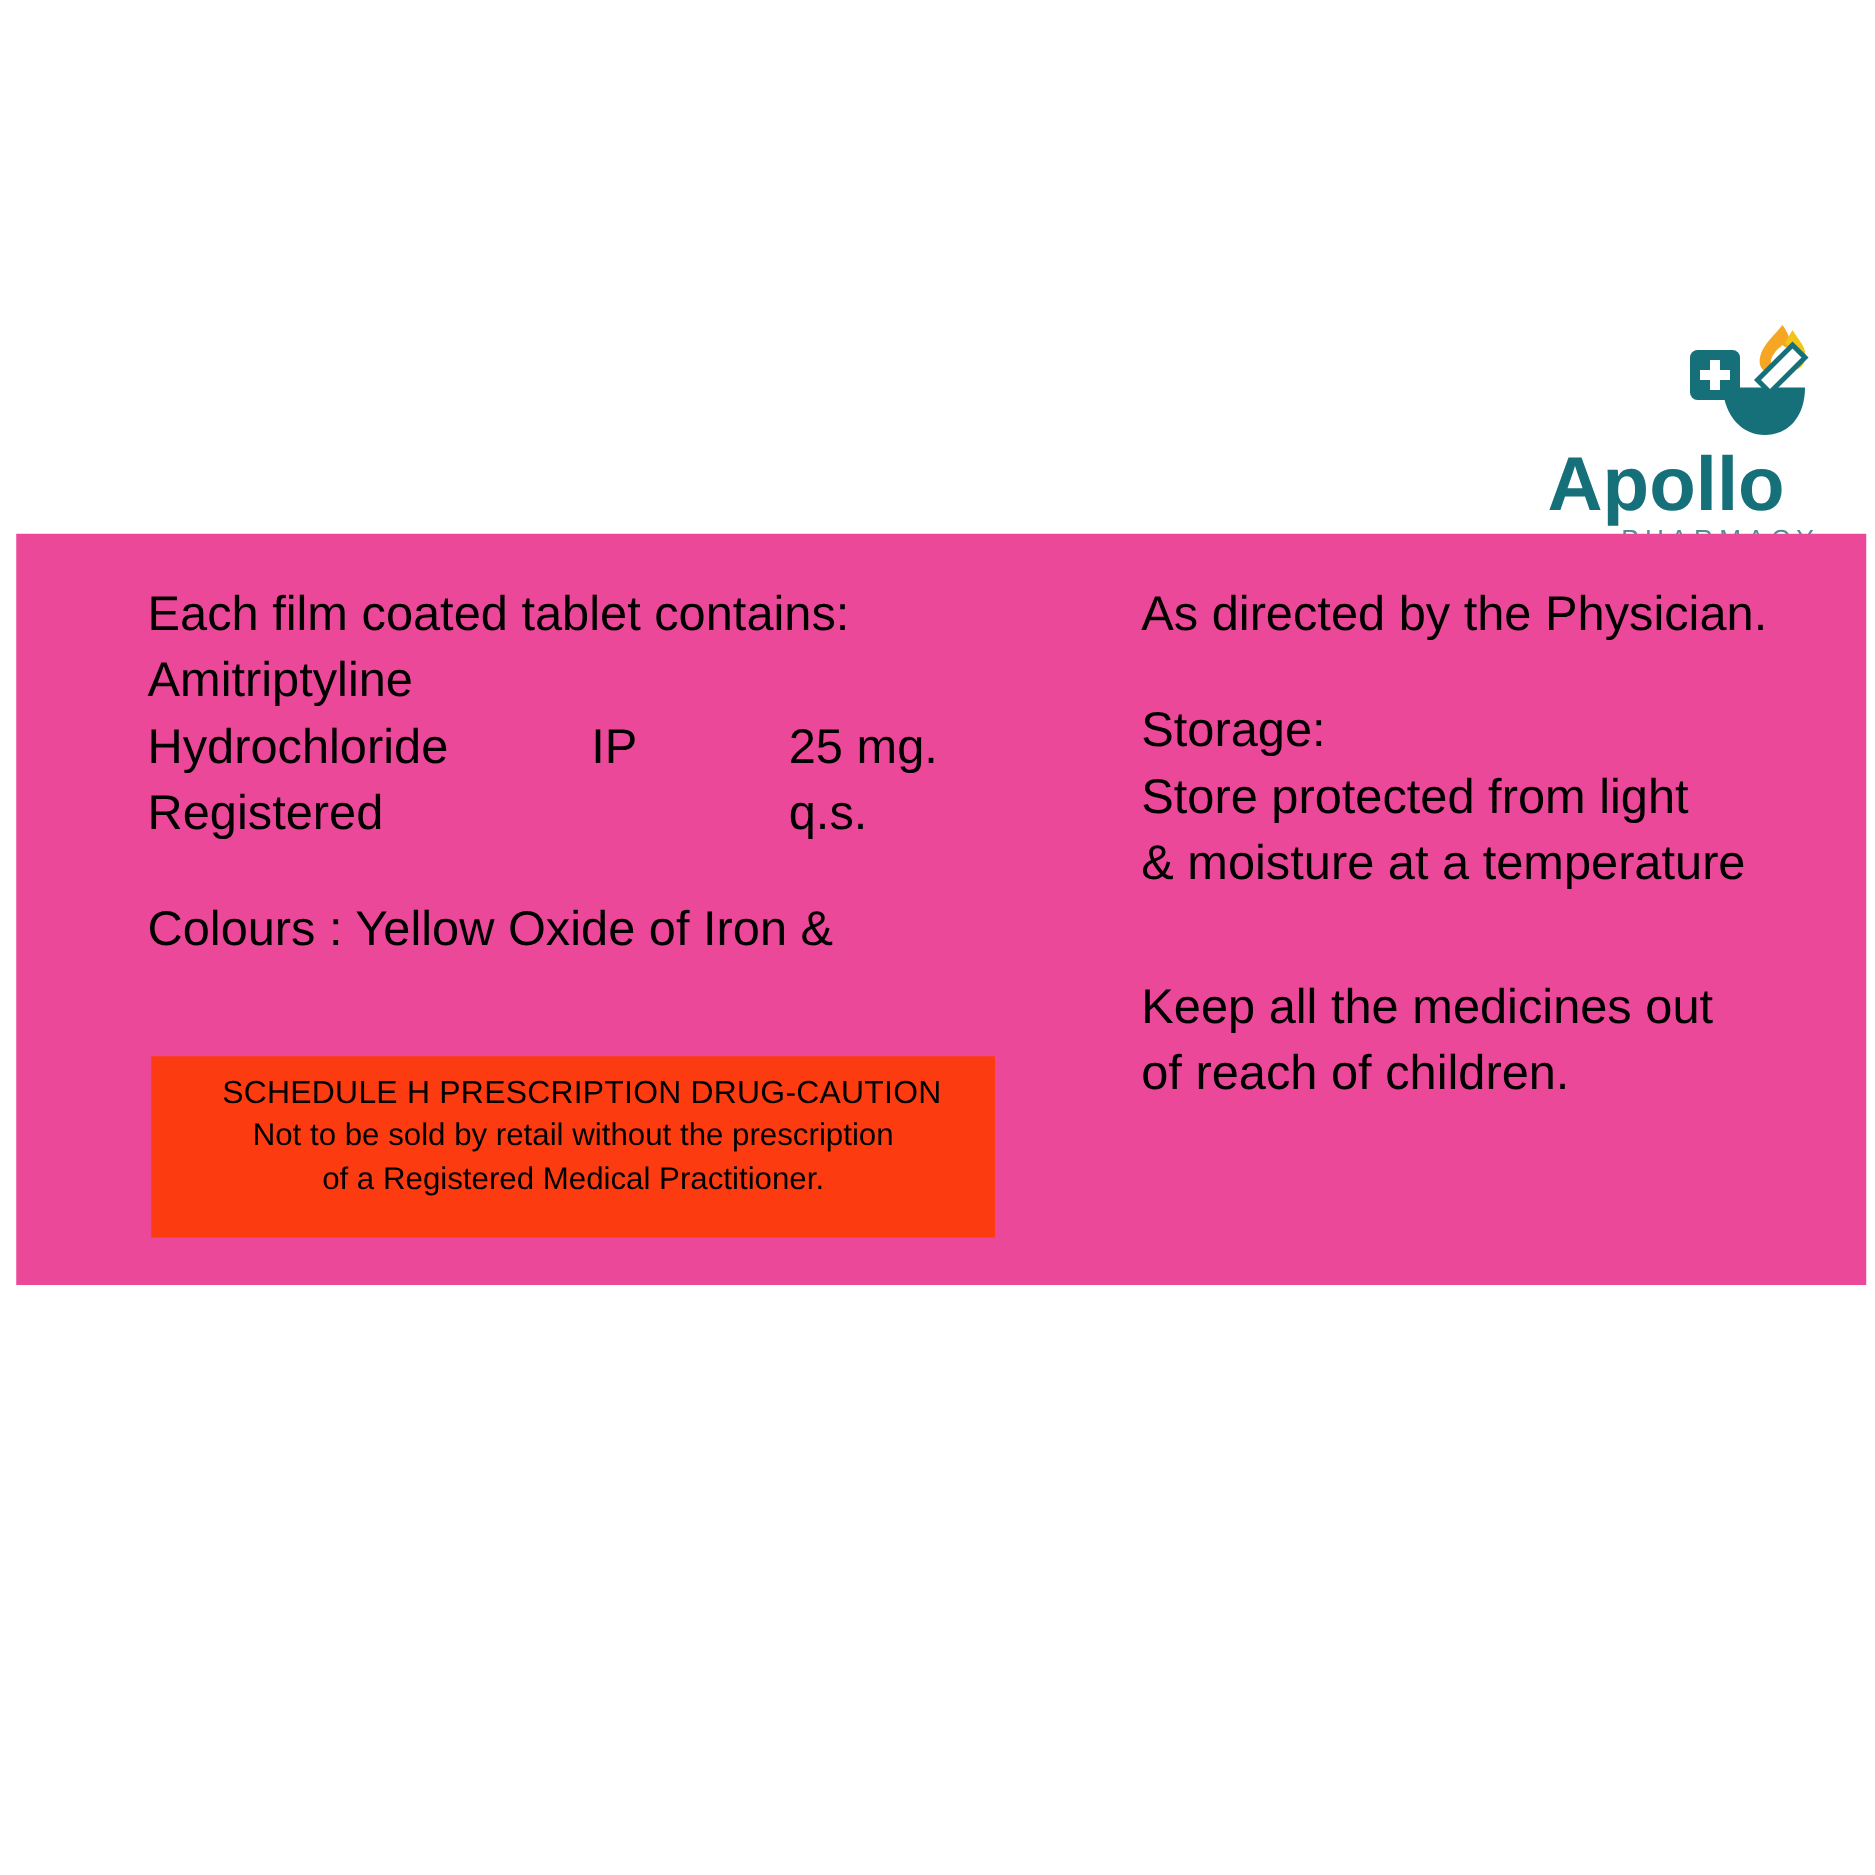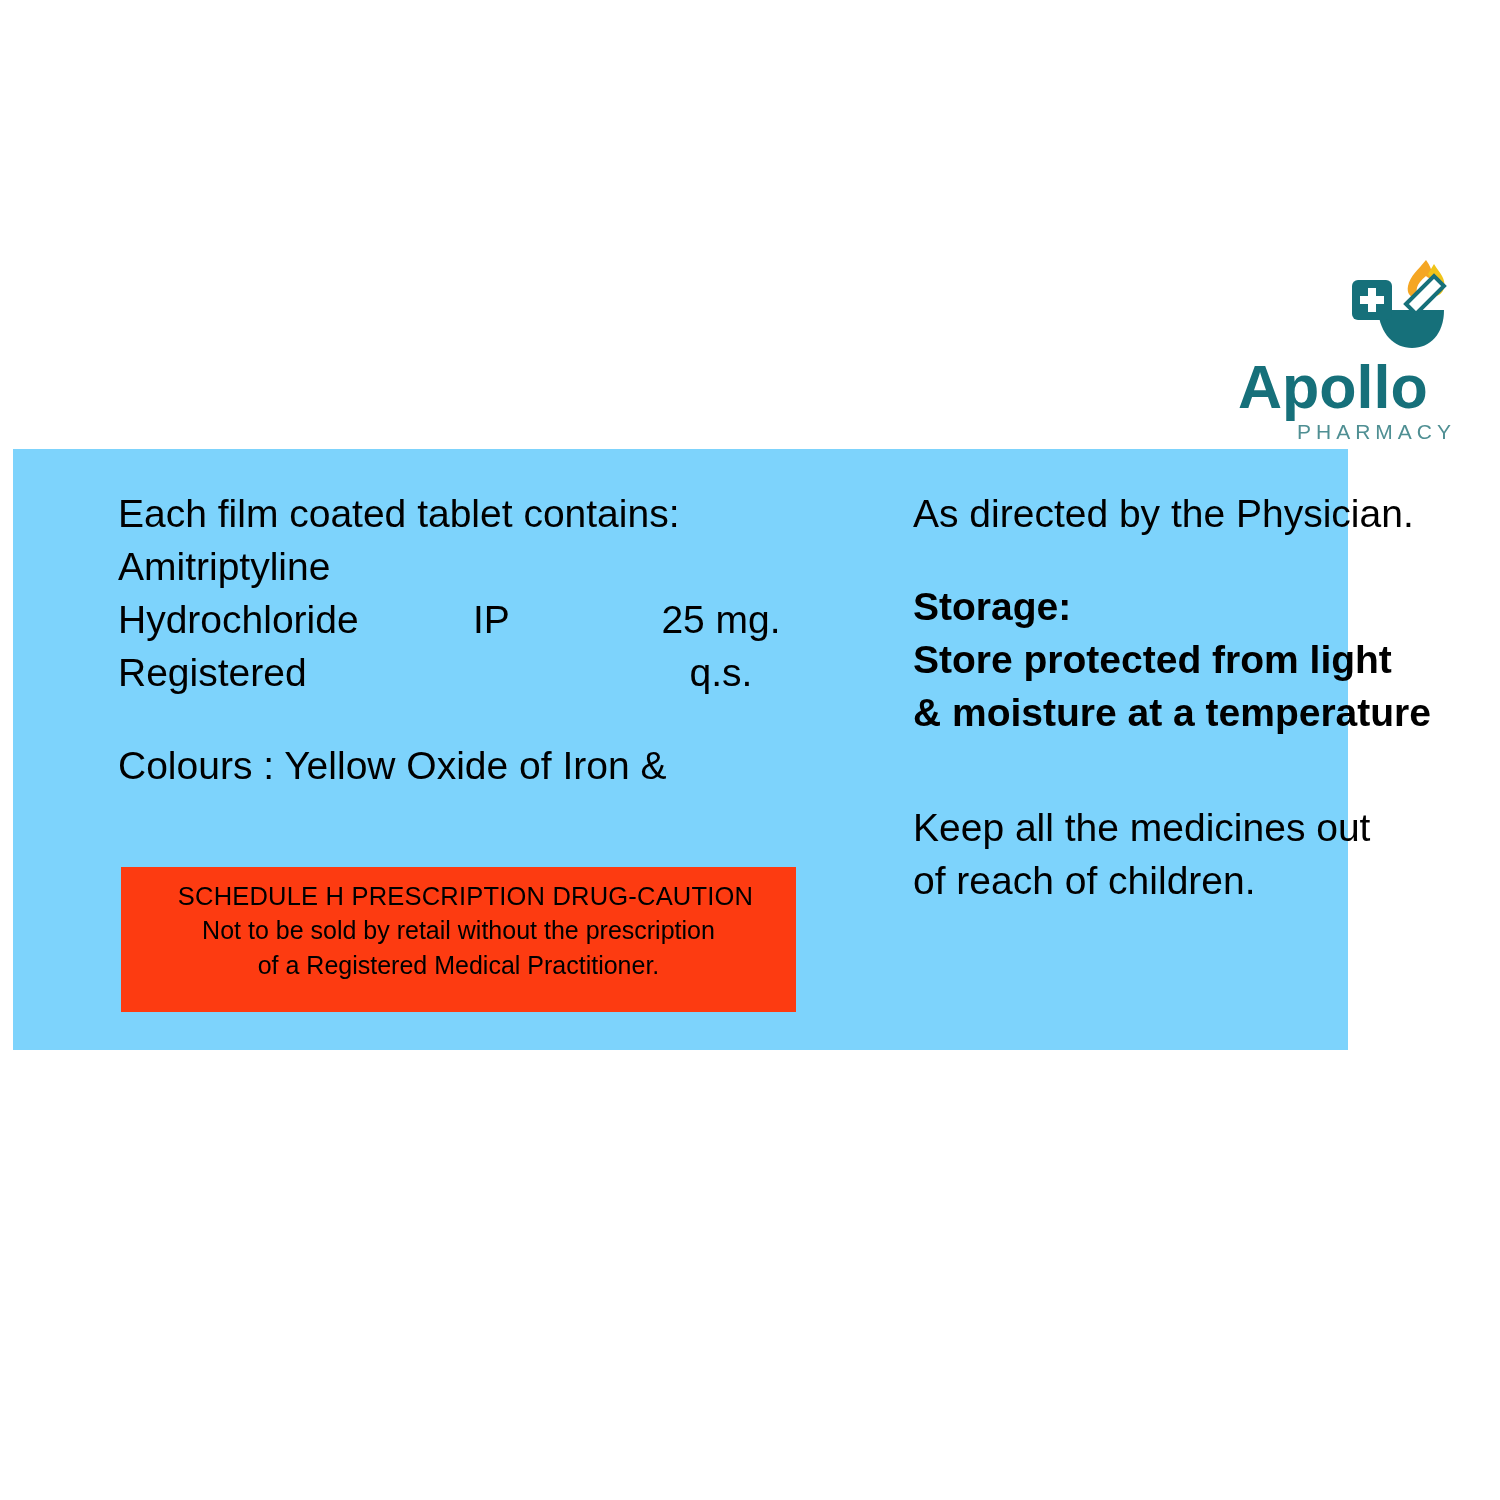--- a/index.html
+++ b/index.html
@@ -55,24 +55,24 @@
     font-size: 21px;
     color: #4f8f93;
     letter-spacing: 5px;
     font-family: "Liberation Sans", sans-serif;
   }
 
   
   .carton {
     position: absolute;
     left: 13px;
-    top: 449px;
-    width: 1335px;
+    top: 427px;
+    width: 1480px;
     height: 601px;
-    background: #7dd3fc;
+    background: #ec4899;
   }
 
   .col-left {
     position: absolute;
     left: 105px;
     top: 38px;
     width: 700px;
   }
   .col-right {
     position: absolute;
@@ -82,34 +82,34 @@
   }
 
   .line {
     font-size: 39px;
     color: #000000;
     line-height: 53px;
     white-space: pre;
     font-family: "Liberation Sans", sans-serif;
   }
   .line.bold {
-    font-weight: bold;
+    font-weight: normal;
   }
   .gap-md { height: 40px; }
   .gap-lg { height: 62px; }
 
   .ingredient-row {
     display: flex;
     font-size: 39px;
     line-height: 53px;
     color: #000;
   }
   .ing-name { width: 355px; }
   .ing-ip  { width: 158px; }
-  .ing-val { width: 180px; text-align: center; }
+  .ing-val { width: 180px; text-align: left; }
 
   
   .schedule-box {
     position: absolute;
     left: 108px;
     top: 418px;
     width: 675px;
     height: 145px;
     background: #fd3b11;
     text-align: center;

